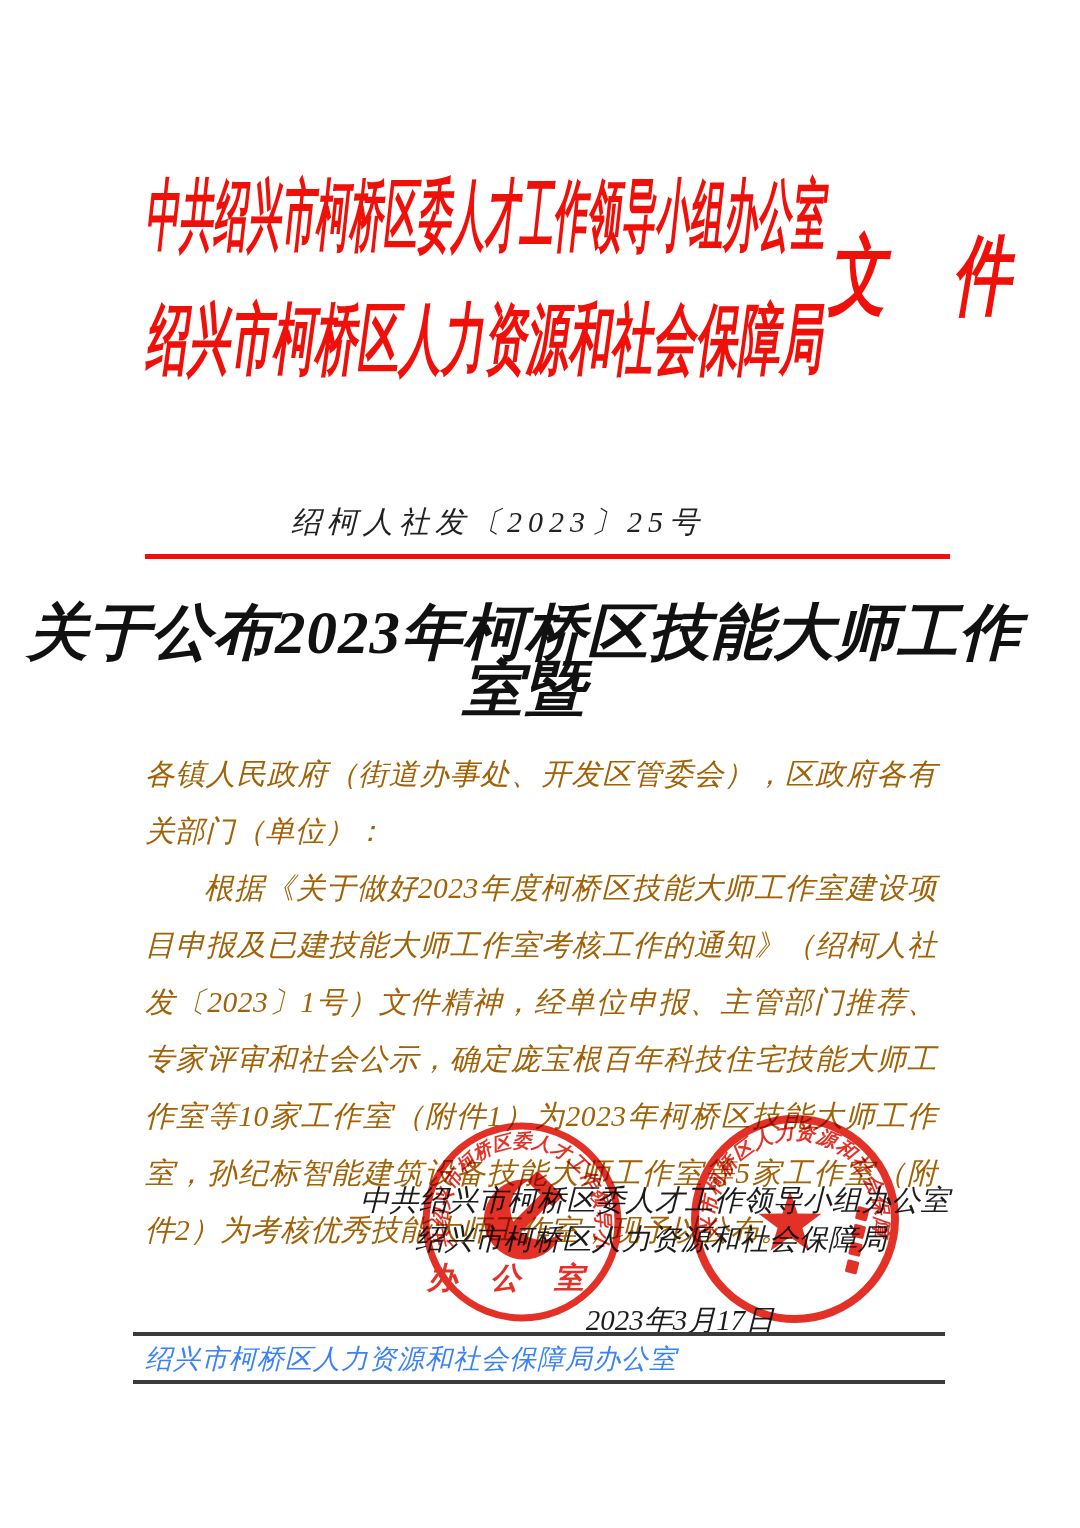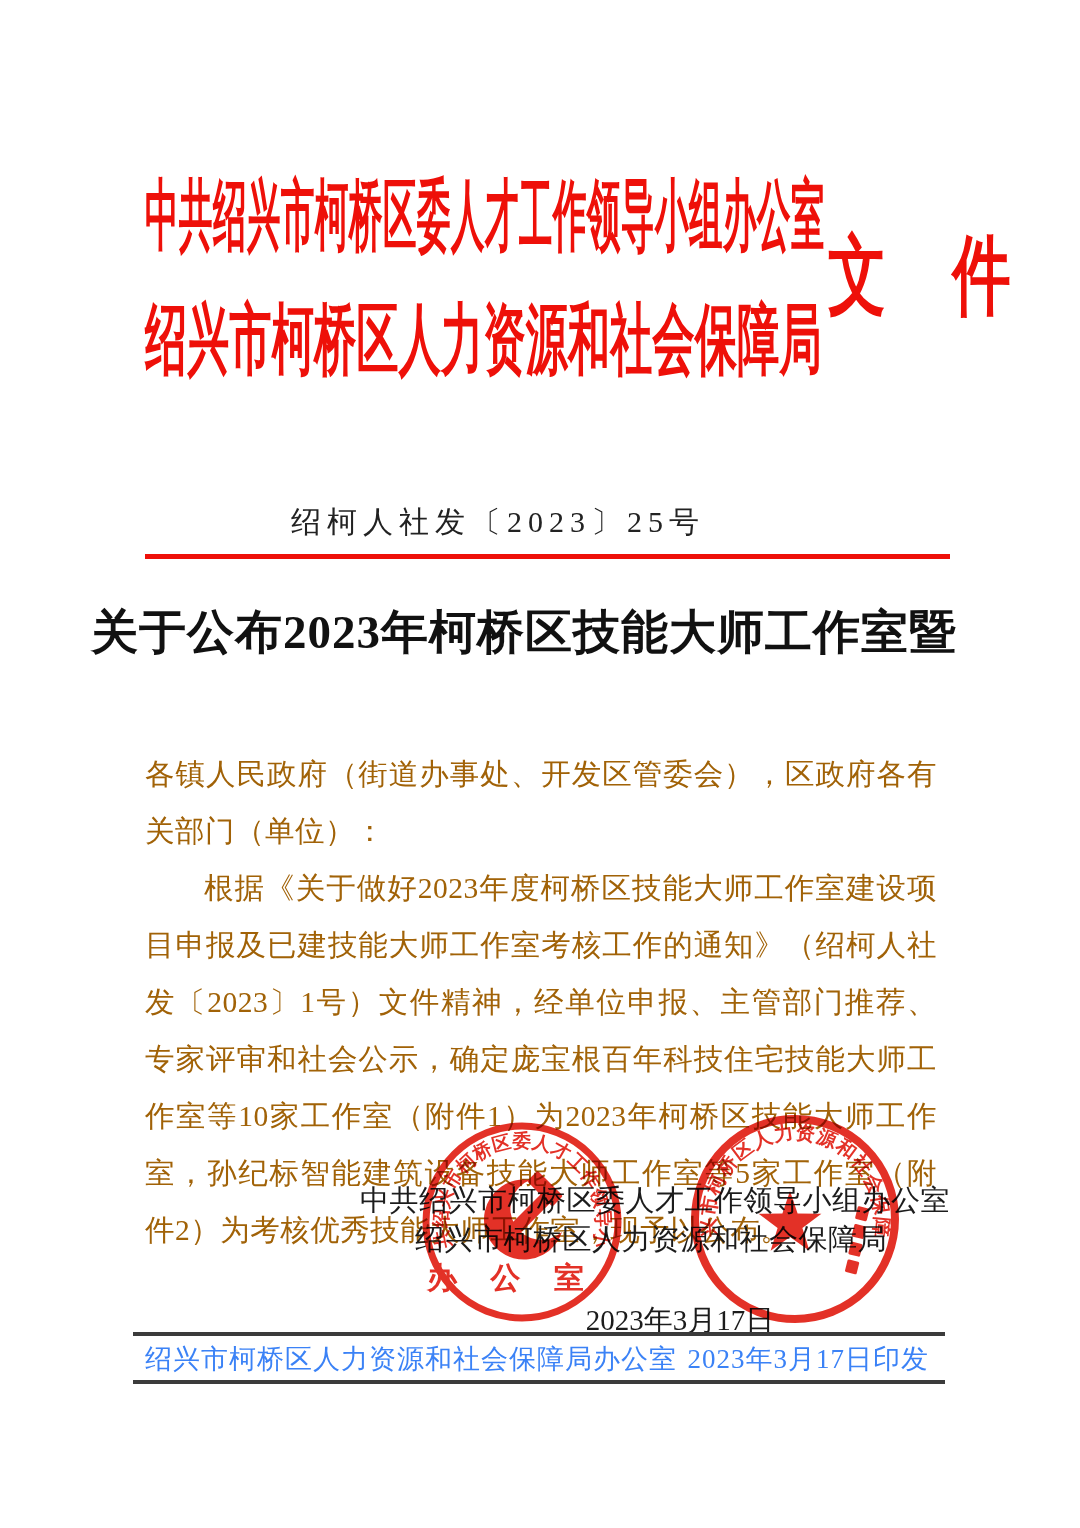--- a/index.html
+++ b/index.html
@@ -3,36 +3,37 @@
 <meta charset="utf-8">
 <style>
   html,body{margin:0;padding:0;background:#ffffff;}
   .page{
     position:relative;
     width:1080px;height:1528px;
     background:#ffffff;
     overflow:hidden;
     font-family:"Liberation Serif","DejaVu Serif",serif;
     color:#1c1c1c;
+    font-style:italic;
   }
   
   .org-line{position:absolute;left:145px;color:#ee1009;font-weight:bold;
     white-space:nowrap;line-height:1;transform-origin:top left;}
   .org-line1{top:177px;font-size:33.5px;transform:scaleY(2.32);letter-spacing:0.5px;}
   .org-line2{top:301px;font-size:42px;transform:scaleY(1.85);letter-spacing:0.3px;}
   .doc-label{position:absolute;left:828px;top:233px;color:#ee1009;font-weight:bold;
     font-size:58px;letter-spacing:26px;line-height:1;transform:scaleY(1.5);
     transform-origin:top left;white-space:nowrap;}
   
   .doc-number{position:absolute;left:0;top:502px;width:996px;text-align:center;
     font-size:30px;letter-spacing:6px;color:#222;}
   .red-rule{position:absolute;left:145px;top:554px;width:805px;height:5px;background:#ee1009;}
   
   .title{position:absolute;left:0;top:604px;width:1048px;text-align:center;
-    font-weight:bold;font-size:47px;line-height:57px;color:#111;letter-spacing:1px;}
+    font-weight:bold;font-size:61px;line-height:57px;color:#111;letter-spacing:1px;}
   
   .body-text{position:absolute;left:145px;top:746px;width:792px;
     font-size:29.5px;line-height:57px;text-align:justify;color:#a16207;letter-spacing:0.5px;}
   .body-text p{margin:0;}
   .body-text p.indent{text-indent:2em;}
   
   .signature{position:absolute;left:360px;top:1181px;width:582px;
     font-size:29px;line-height:39px;color:#1c1c1c;}
   .sig-line1{white-space:nowrap;letter-spacing:0.5px;}
   .sig-line2{text-align:center;letter-spacing:0.5px;}
@@ -112,17 +113,16 @@
       <rect x="0" y="0" width="12" height="13" rx="1.5"></rect>
       <rect x="1" y="18" width="12" height="13" rx="1.5"></rect>
       <rect x="2" y="36" width="12" height="13" rx="1.5"></rect>
       <rect x="3" y="54" width="12" height="13" rx="1.5"></rect>
     </g>
   </svg>
 
   <div class="footer-rule top"></div>
   <div class="footer-row">
     <span class="footer-left">绍兴市柯桥区人力资源和社会保障局办公室</span>
-    <span class="footer-right">2023年3月17日印发</span>
   </div>
   <div class="footer-rule bottom"></div>
 
 </div>
 
 </body></html>

